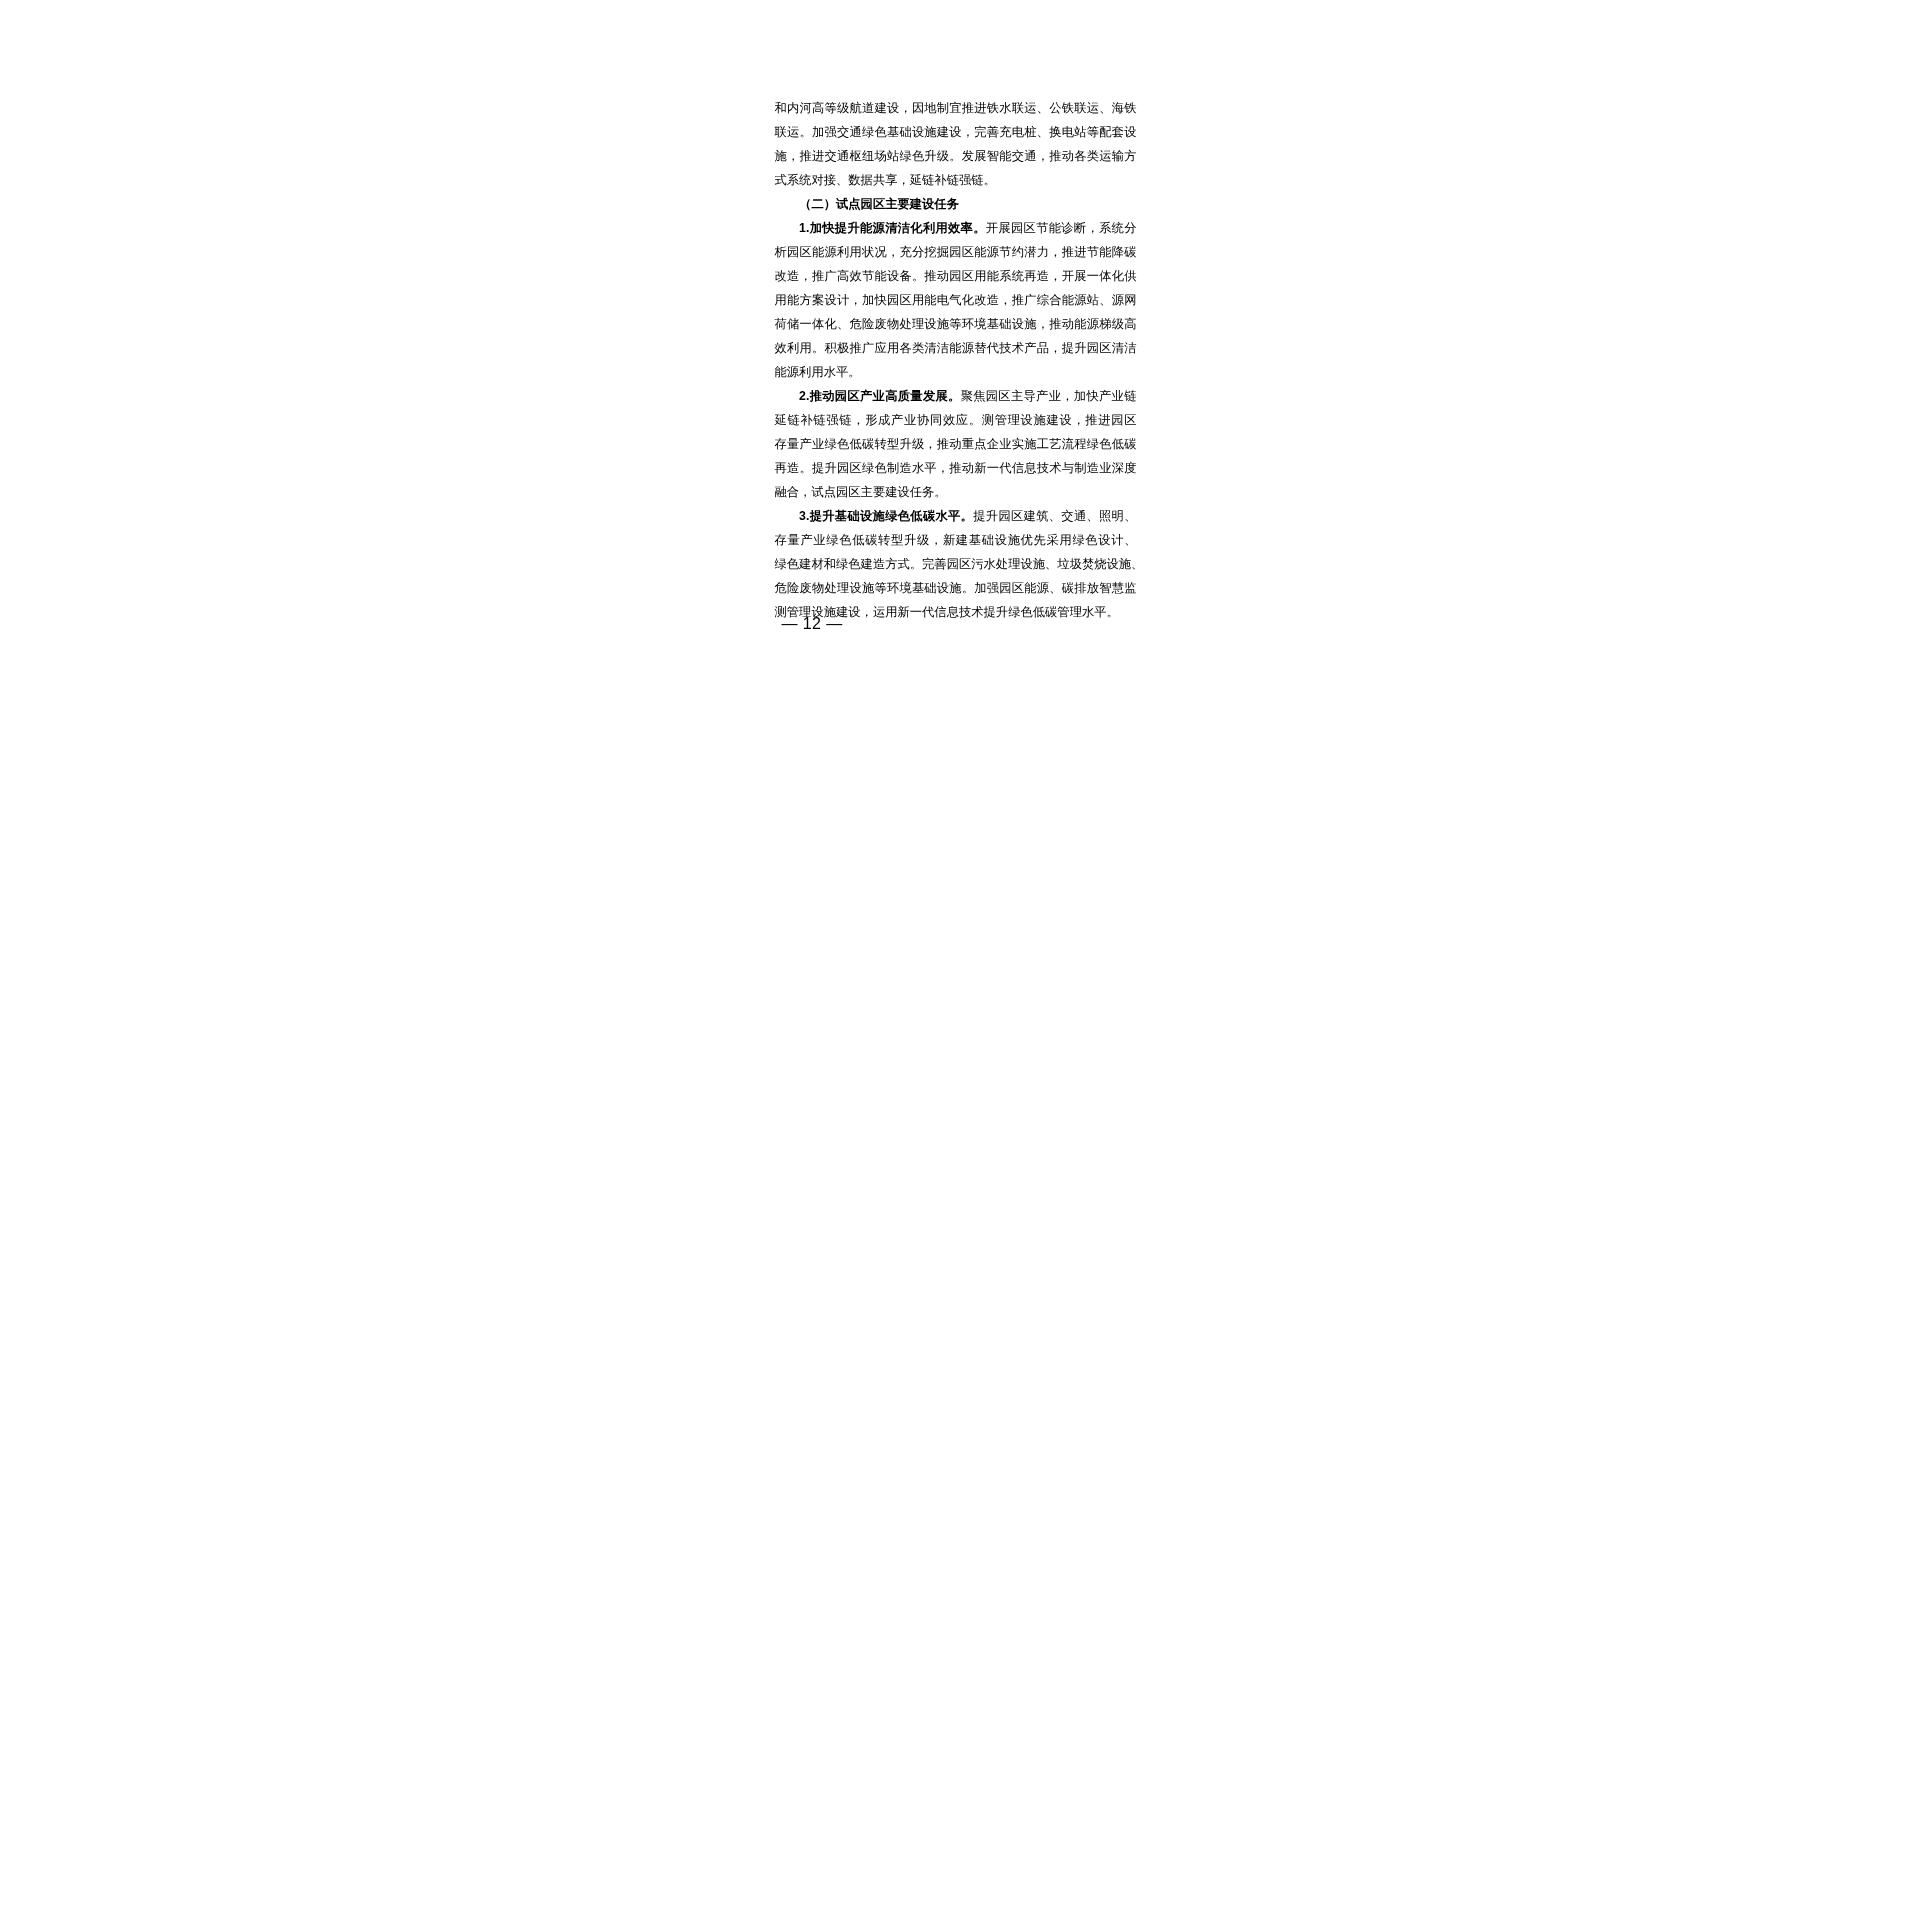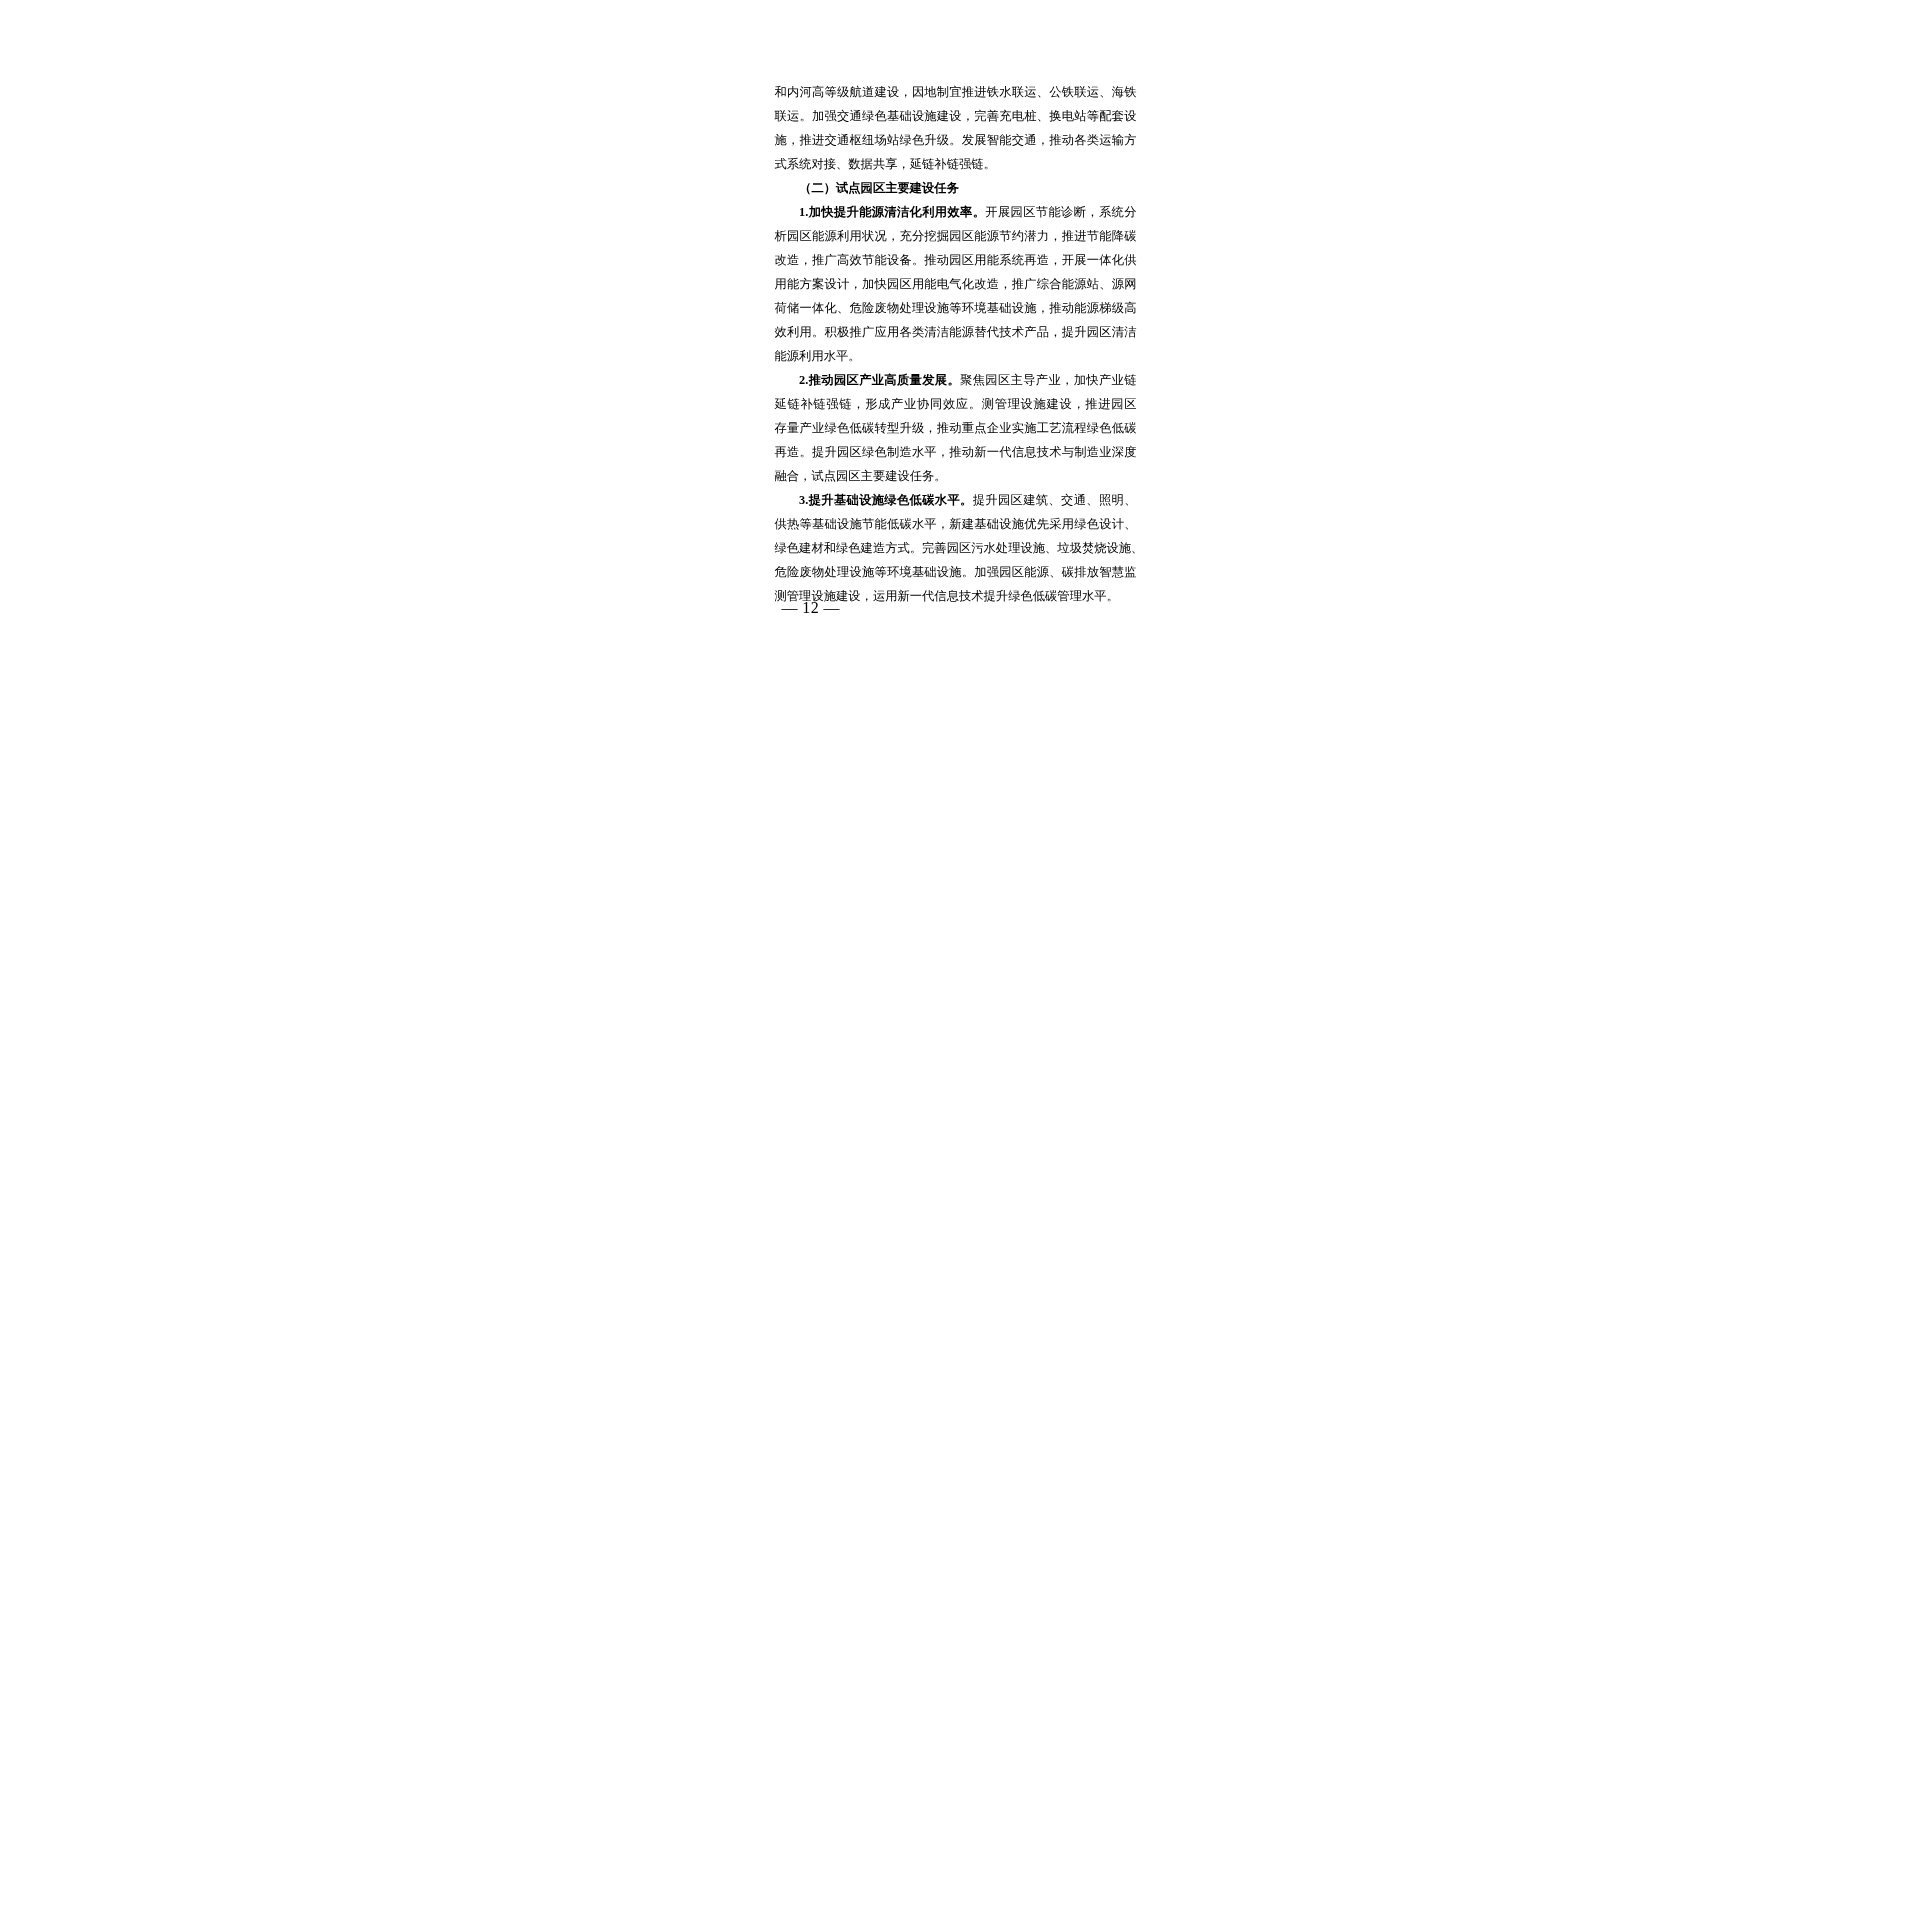--- a/index.html
+++ b/index.html
@@ -4,24 +4,24 @@
 <style>
   html, body {
     margin: 0;
     padding: 0;
     background: #ffffff;
   }
   .page {
     position: relative;
     width: 478px;
     height: 676px;
-    margin: 0 auto;
+    margin: 16px auto;
     background: #ffffff;
     color: #000000;
-    font-family: Liberation Serif, serif;
+    font-family: Liberation Sans, sans-serif;
     overflow: hidden;
   }
   .body-block {
     position: absolute;
     left: 58px;
     top: 80px;
     width: 362px;
   }
   .line {
     font-size: 12.3px;
@@ -79,21 +79,21 @@
     <div class="line">效利用。积极推广应用各类清洁能源替代技术产品，提升园区清洁</div>
     <div class="line end">能源利用水平。</div>
 
     <div class="line start"><span class="lead">2.推动园区产业高质量发展。</span><span>聚焦园区主导产业，加快产业链</span></div>
     <div class="line">延链补链强链，形成产业协同效应。测管理设施建设，推进园区</div>
     <div class="line">存量产业绿色低碳转型升级，推动重点企业实施工艺流程绿色低碳</div>
     <div class="line">再造。提升园区绿色制造水平，推动新一代信息技术与制造业深度</div>
     <div class="line end">融合，试点园区主要建设任务。</div>
 
     <div class="line start"><span class="lead">3.提升基础设施绿色低碳水平。</span><span>提升园区建筑、交通、照明、</span></div>
-    <div class="line">供热等基础设施节能低碳水平，新建基础设施优先采用绿色设计、</div>
+    <div class="line">存量产业绿色低碳转型升级，新建基础设施优先采用绿色设计、</div>
     <div class="line">绿色建材和绿色建造方式。完善园区污水处理设施、垃圾焚烧设施、</div>
     <div class="line">危险废物处理设施等环境基础设施。加强园区能源、碳排放智慧监</div>
     <div class="line end">测管理设施建设，运用新一代信息技术提升绿色低碳管理水平。</div>
 
   </main>
 
   <footer class="page-number">— 12 —</footer>
 </div>
 
 

